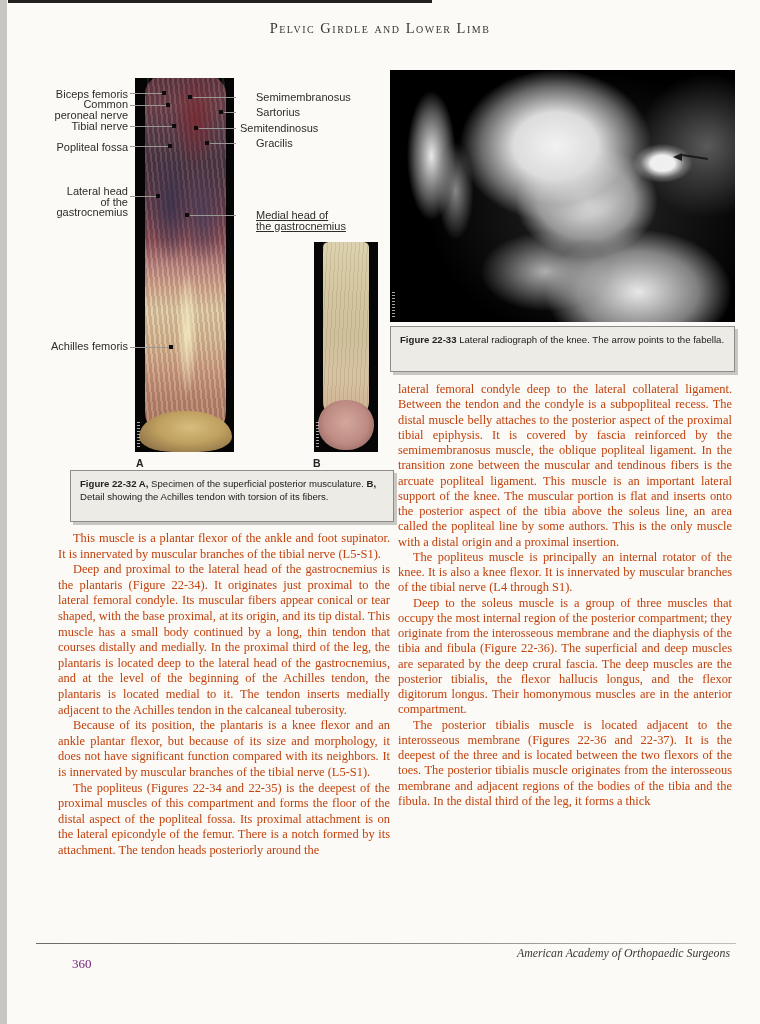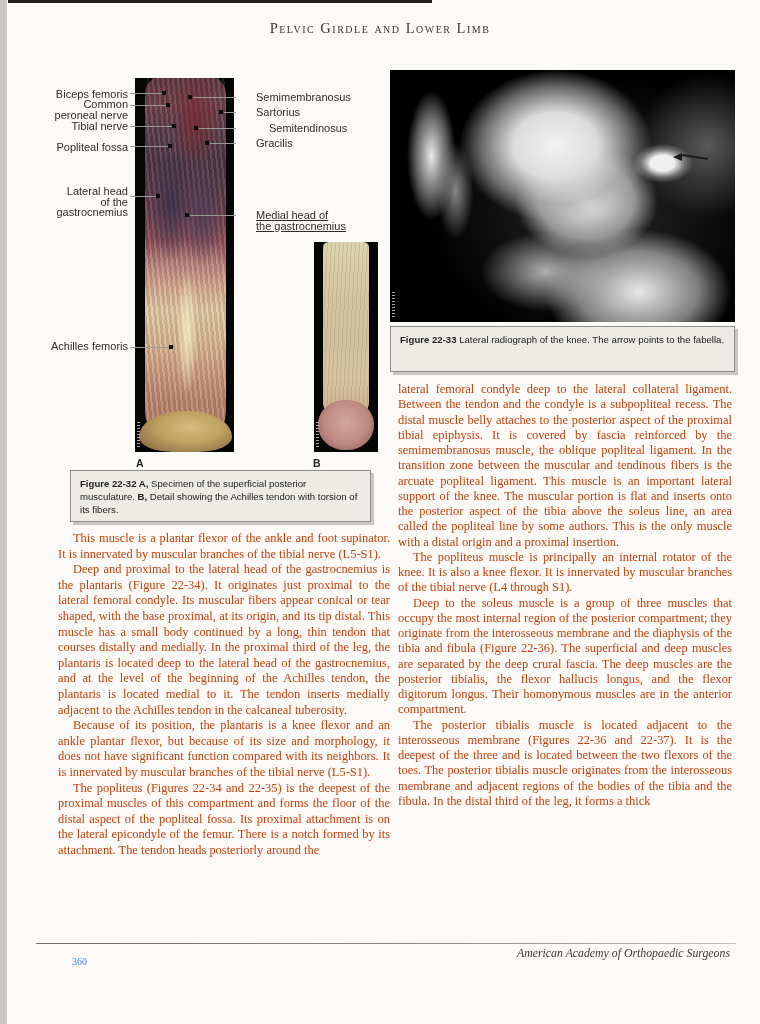--- a/index.html
+++ b/index.html
@@ -44,21 +44,21 @@
           color:#2e2c29;white-space:pre-line;margin-left:16px;}
   .lab-l{text-align:right;}
   .l0{right:632px;top:89px;white-space:nowrap;}
   .l1{right:632px;top:99px;}
   .l2{right:632px;top:121px;white-space:nowrap;}
   .l3{right:632px;top:142px;white-space:nowrap;}
   .l4{right:632px;top:186px;}
   .l5{right:632px;top:341px;white-space:nowrap;}
   .r0{left:240px;top:92px;}
   .r1{left:240px;top:107px;}
-  .r2{left:253px;top:123px;}
+  .r2{left:224px;top:123px;}
   .r3{left:240px;top:138px;}
   .r4{left:240px;top:210px;text-decoration:underline;}
   .lead{position:absolute;height:1px;background:#9a9895;}
   .dot{position:absolute;width:4px;height:4px;background:#0c0c0c;}
   
   .xray{position:absolute;left:390px;top:70px;width:345px;height:252px;background:#000;overflow:hidden;}
   .xr-art{position:absolute;inset:0;
       background:
         radial-gradient(ellipse 40px 26px at 79% 37%, rgba(250,250,250,.95) 0 30%, rgba(200,200,200,.4) 55%, transparent 75%),
         radial-gradient(ellipse 120px 95px at 48% 30%, #f2f2f2 0%, #dcdcdc 35%, rgba(170,170,170,.6) 62%, transparent 80%),
@@ -69,33 +69,33 @@
         radial-gradient(ellipse 90px 55px at 45% 80%, rgba(215,215,215,.8) 0%, transparent 72%),
         radial-gradient(ellipse 90px 90px at 92% 30%, rgba(110,110,110,.8) 0%, transparent 80%),
         radial-gradient(ellipse 200px 160px at 60% 55%, rgba(80,80,80,.5) 0%, transparent 85%);}
   .xr-arrow-line{position:absolute;left:292px;top:86px;width:26px;height:2px;background:#1c1c1c;transform:rotate(9deg);}
   .xr-arrow-head{position:absolute;left:283px;top:83px;width:0;height:0;
       border-top:4px solid transparent;border-bottom:4px solid transparent;border-right:9px solid #1c1c1c;}
   
   .capbox{position:absolute;background:#ecebe6;border:1px solid #8f8d89;box-shadow:3px 3px 0 #c9c7c2;
           font-family:"Liberation Sans",sans-serif;font-size:9.6px;line-height:13px;color:#23221f;
           padding:6px 9px 5px 9px;box-sizing:border-box;}
-  .cap32{left:70px;top:470px;width:301px;height:52px;}
+  .cap32{left:70px;top:470px;width:324px;height:52px;}
   .cap33{left:390px;top:326px;width:345px;height:46px;}
   .b{font-weight:bold;}
   
   .col{position:absolute;font-size:12.45px;text-align:justify;color:#c2410c;}
   .colL{left:58px;top:531px;width:332px;line-height:15.6px;}
   .colR{left:398px;top:382px;width:334px;line-height:15.25px;}
   .col p{margin:0;text-indent:15px;}
   .col p.noindent{text-indent:0;}
   
   .footrule{position:absolute;left:36px;top:943px;width:700px;height:1px;
             background:linear-gradient(to right,#6e6c68 0%,#8a8884 55%,#c2c0bc 100%);}
-  .pagenum{position:absolute;left:72px;top:956px;font-size:10px;color:#3b82f6;}
+  .pagenum{position:absolute;left:72px;top:956px;font-size:13px;color:#701a75;}
   .footright{position:absolute;right:30px;top:946px;font-style:italic;font-size:11.8px;color:#3a3834;}
 </style>
 </head>
 <body>
 
 <div class="page">
 
   <div class="scan-left"></div>
   <div class="scan-top"></div>
 

